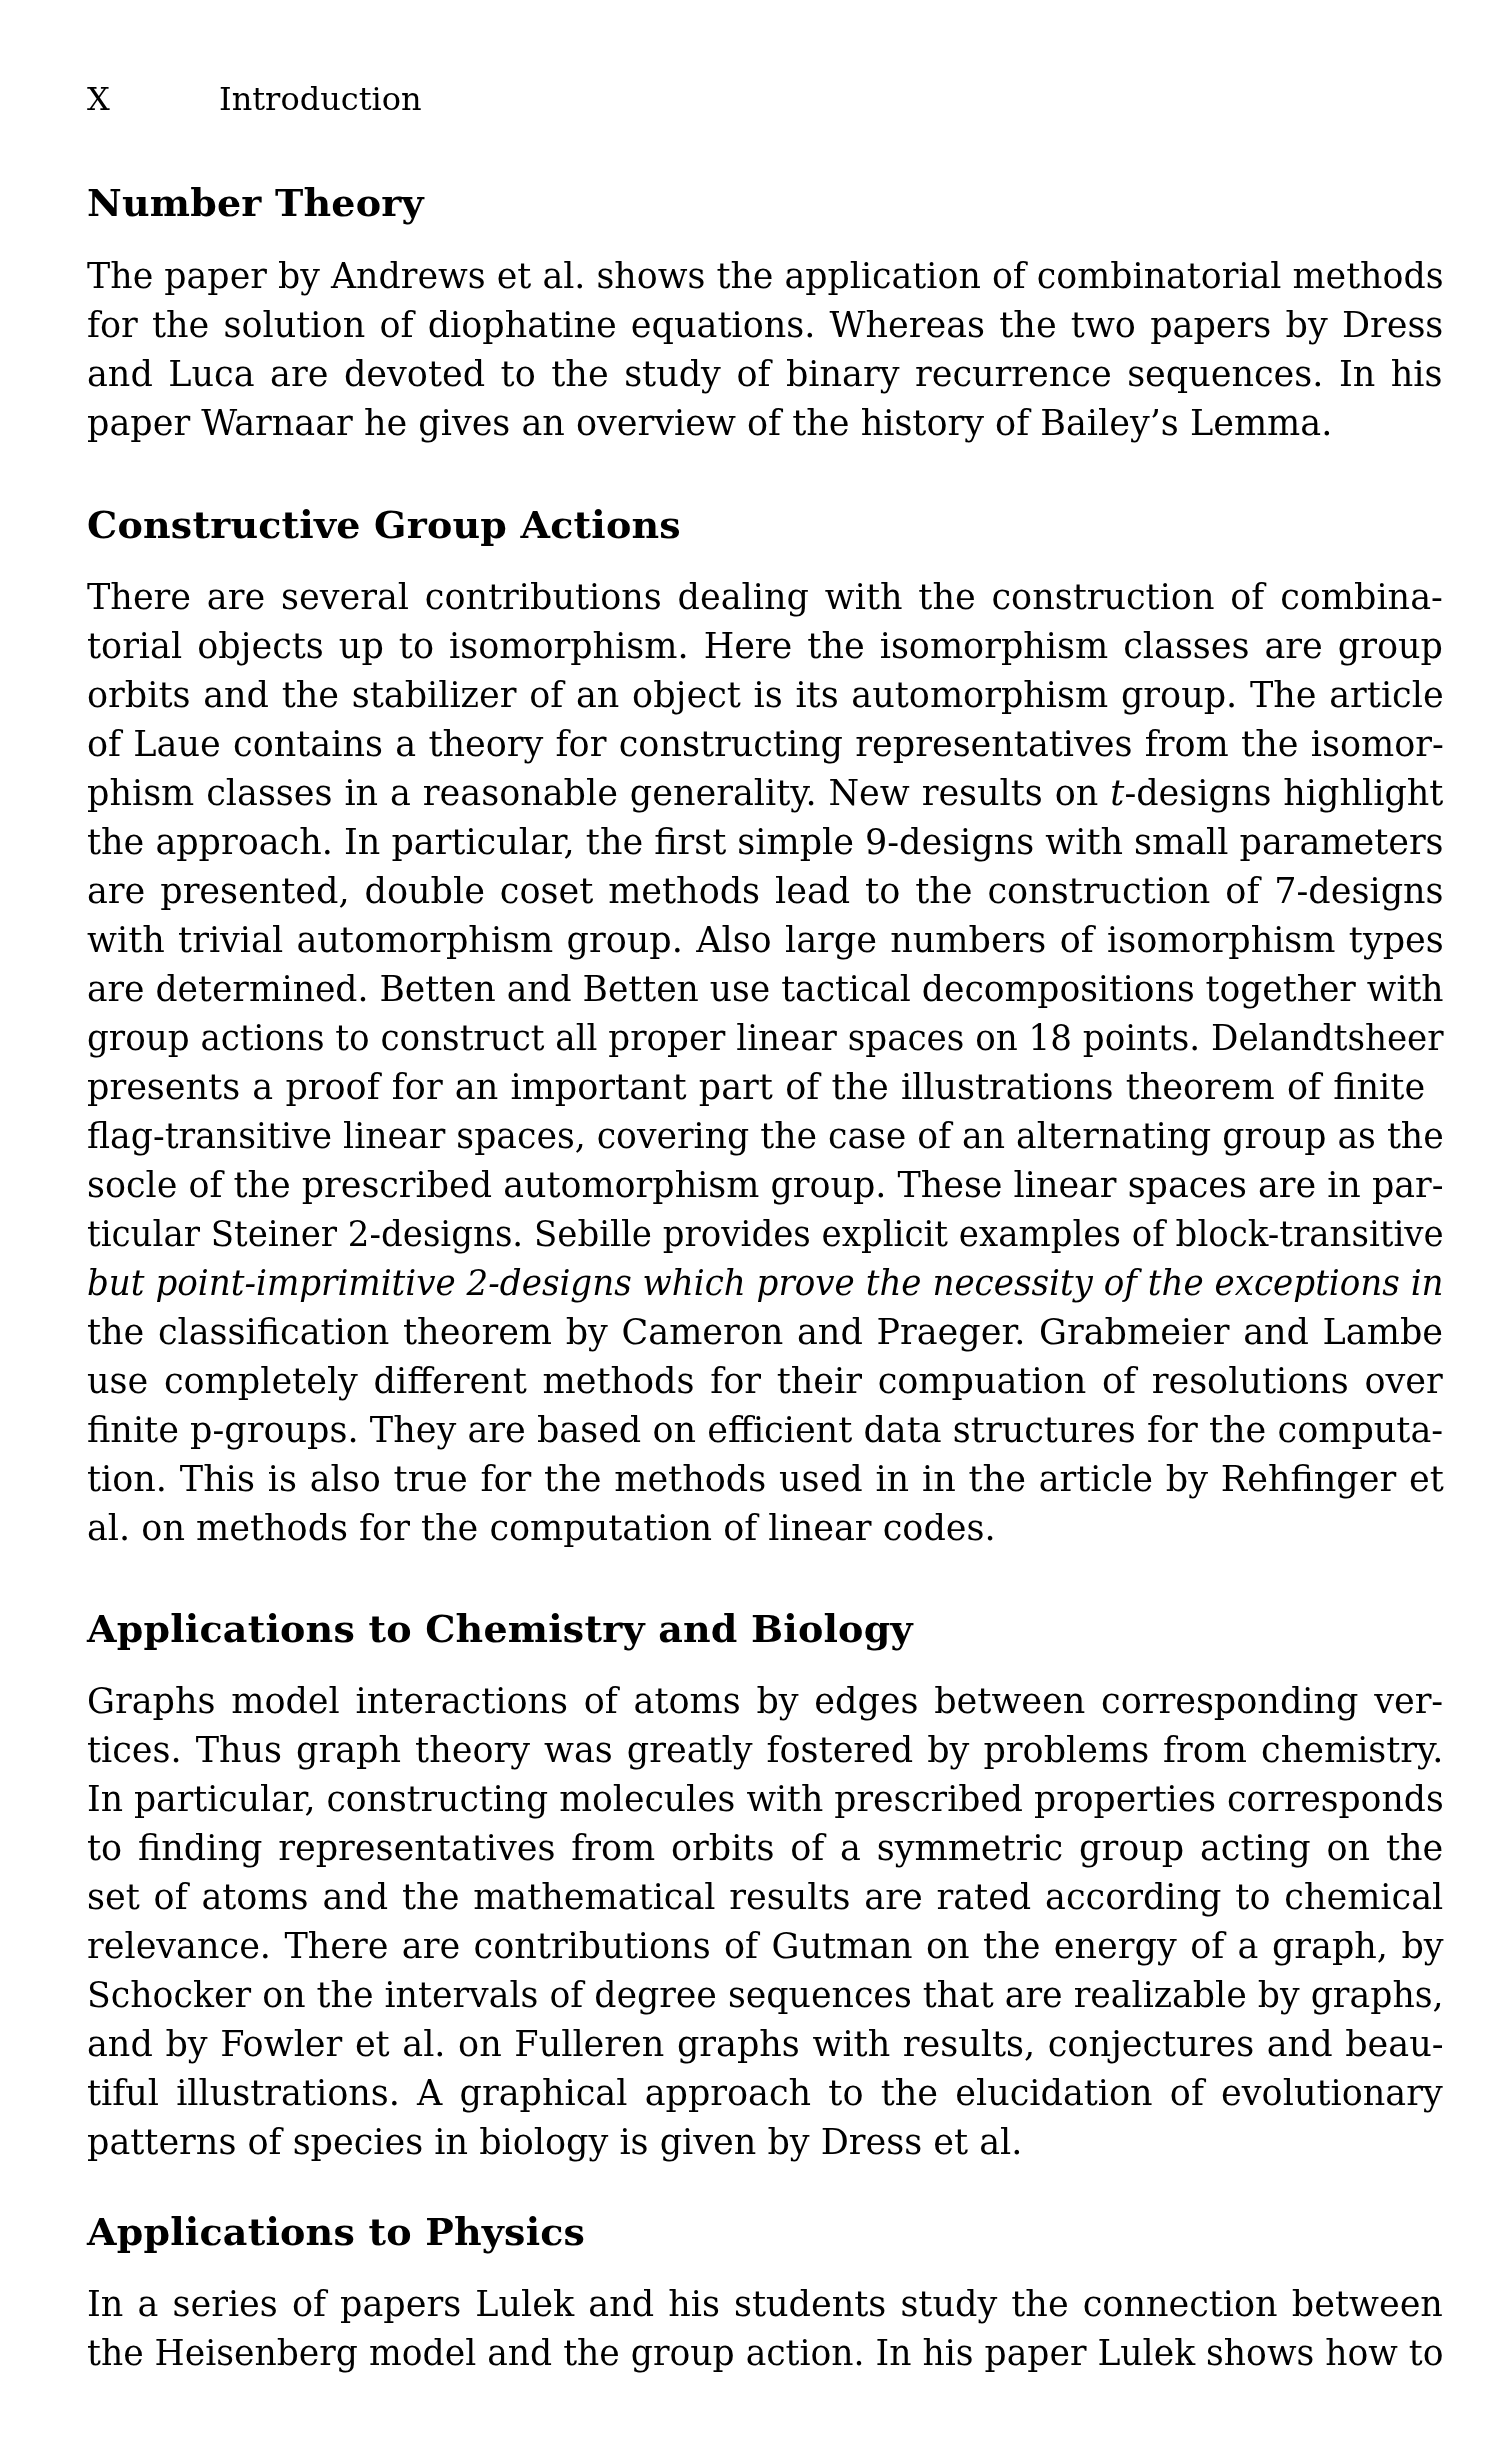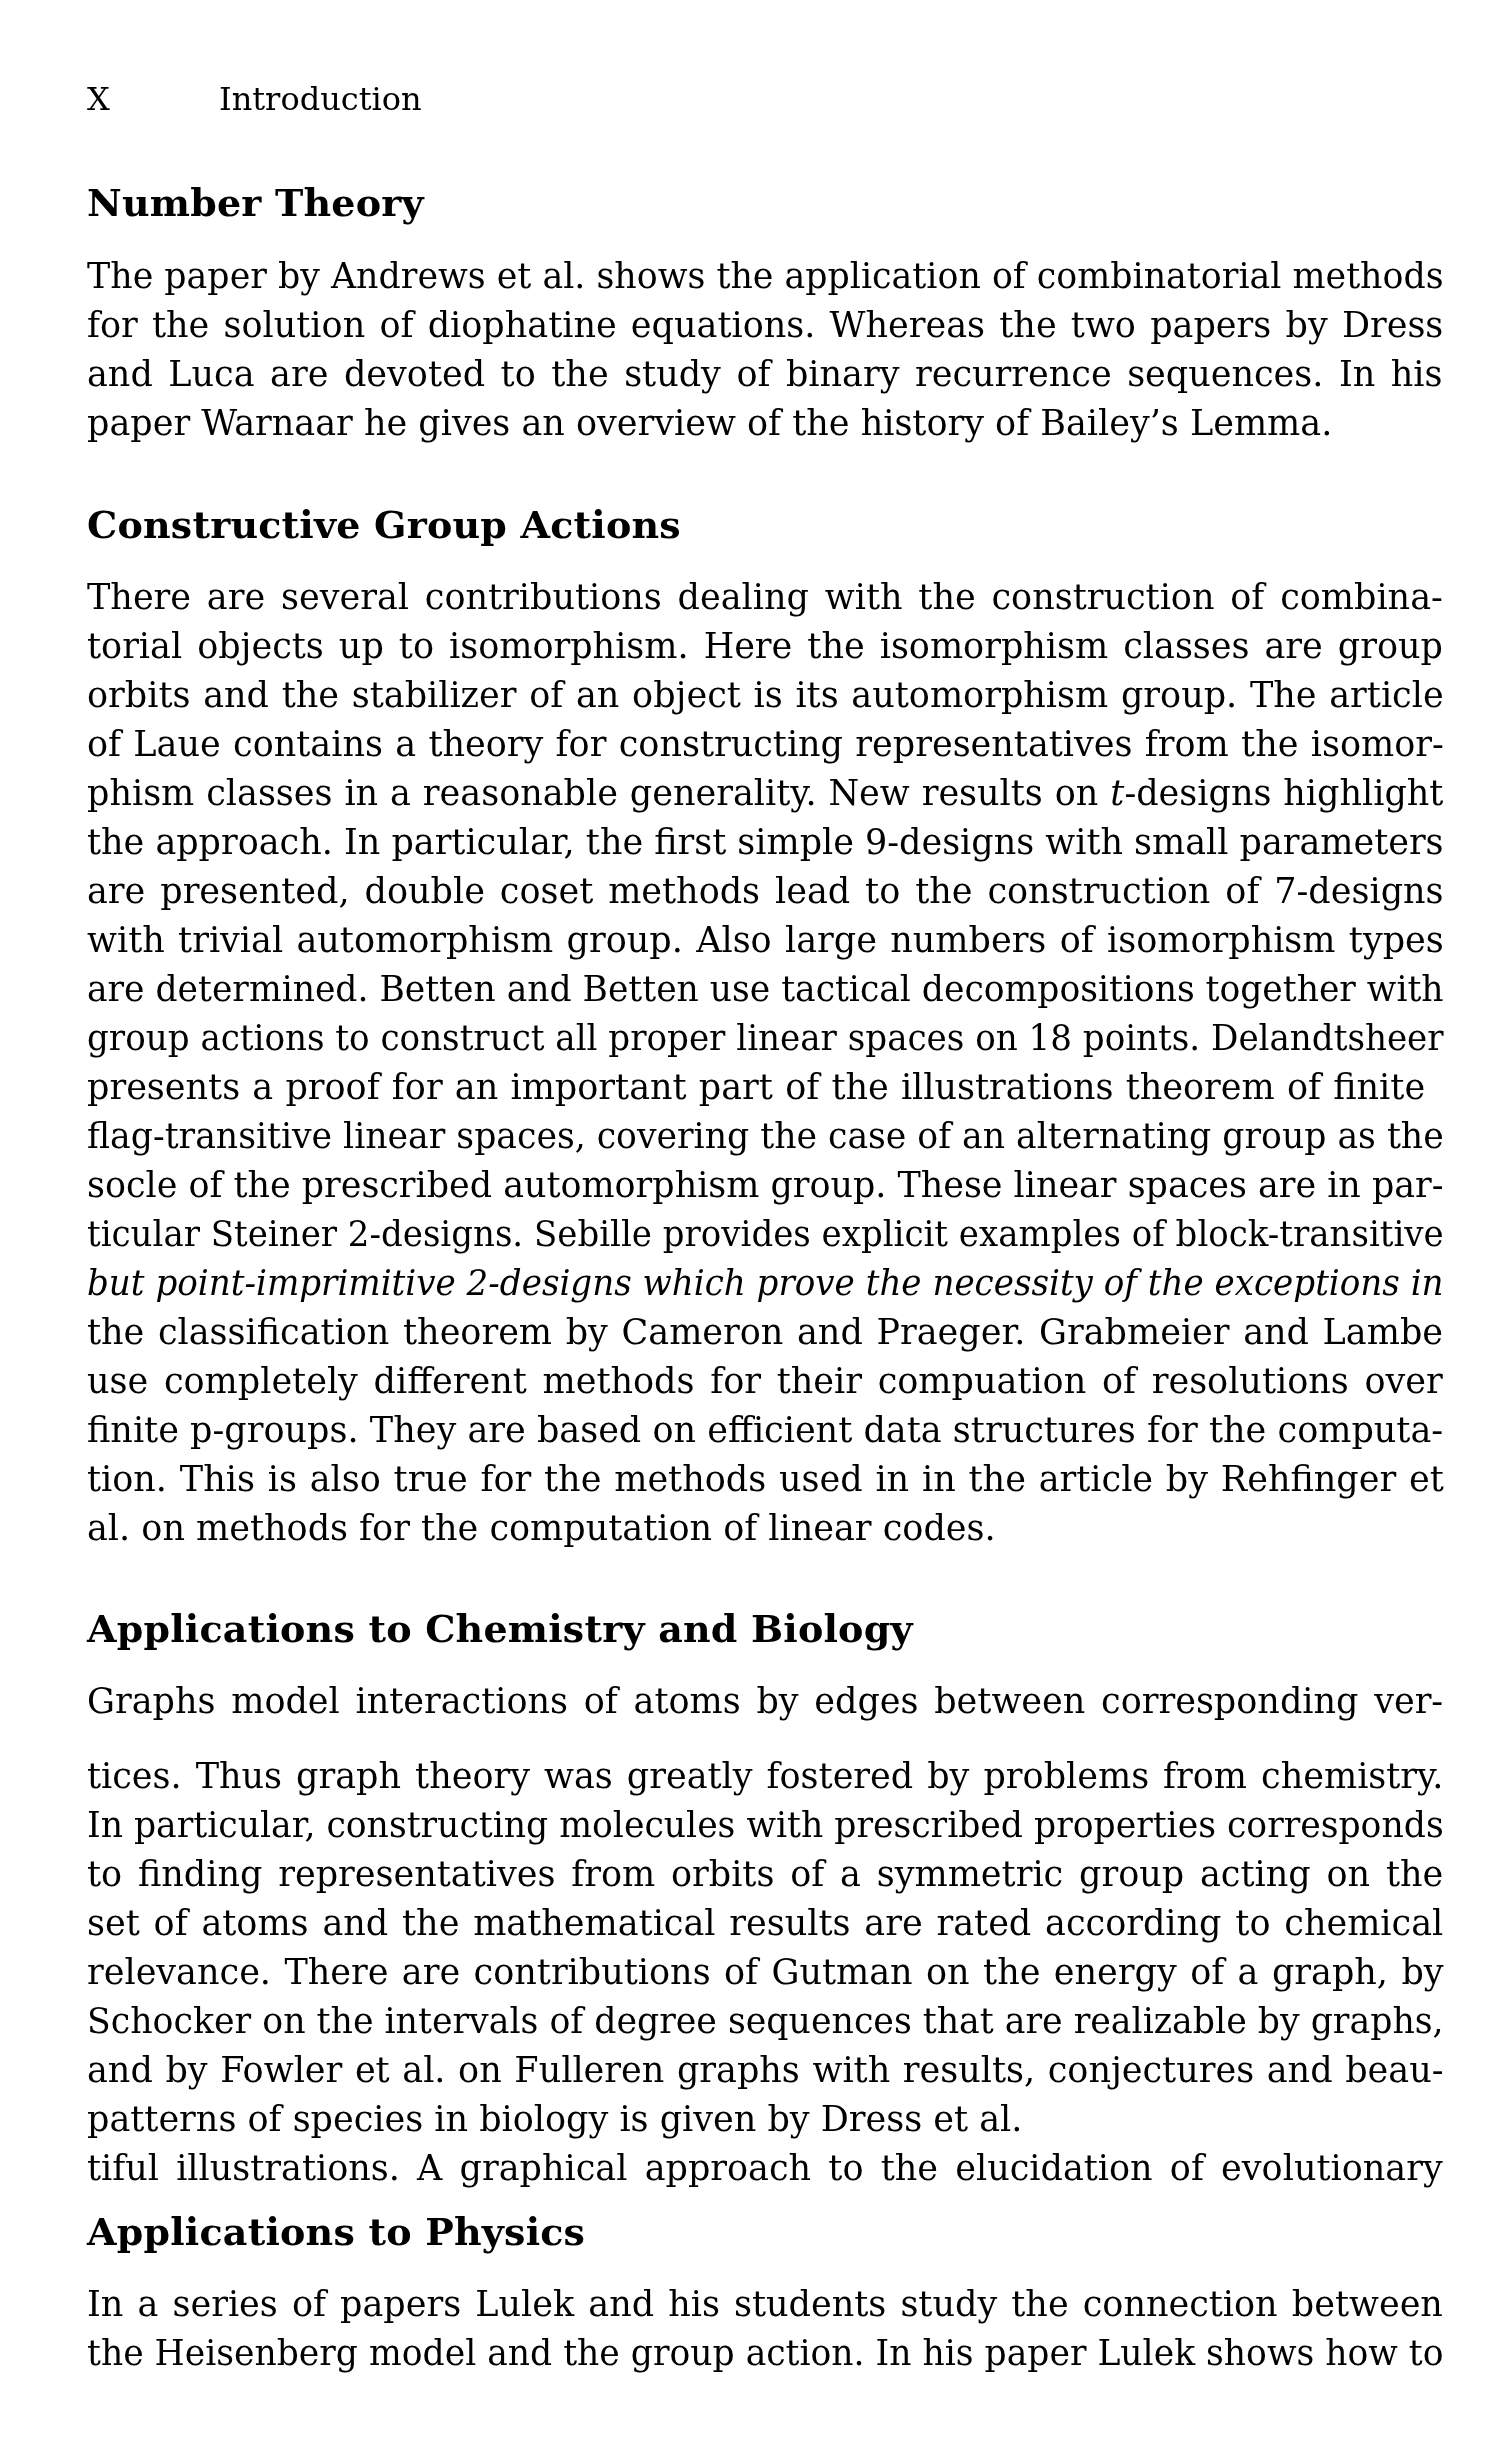--- a/index.html
+++ b/index.html
@@ -107,29 +107,29 @@
       <span class="line" style="word-spacing: 2.5px; text-align-last: left; text-align: left;">the classification theorem by Cameron and Praeger. Grabmeier and Lambe</span>
       <span class="line" style="word-spacing: 4.6px; text-align-last: left; text-align: left;">use completely different methods for their compuation of resolutions over</span>
       <span class="line" style="word-spacing: 0.1px; text-align-last: left; text-align: left;">finite p-groups. They are based on efficient data structures for the computa-</span>
       <span class="line" style="word-spacing: 1.7px; text-align-last: left; text-align: left;">tion. This is also true for the methods used in in the article by Rehfinger et</span>
       <span class="line last">al. on methods for the computation of linear codes.</span>
     </div>
 
   <h2 class="section-heading" style="top:1605px;">Applications to Chemistry and Biology</h2>
   <div class="para" style="top:1677px;">
       <span class="line" style="word-spacing: 4.6px; text-align-last: left; text-align: left;">Graphs model interactions of atoms by edges between corresponding ver-</span>
-      <span class="line" style="word-spacing: 2.9px; text-align-last: left; text-align: left; margin-top: 26px;">tices. Thus graph theory was greatly fostered by problems from chemistry.</span>
+      <span class="line" style="word-spacing: 2.9px; text-align-last: left; text-align: left;">tices. Thus graph theory was greatly fostered by problems from chemistry.</span>
       <span class="line" style="text-align: left; text-align-last: left;"><span class="fit" style="transform: scaleX(0.9888);">In particular, constructing molecules with prescribed properties corresponds</span></span>
       <span class="line" style="word-spacing: 4.7px; text-align-last: left; text-align: left;">to finding representatives from orbits of a symmetric group acting on the</span>
       <span class="line" style="word-spacing: 2.7px; text-align-last: left; text-align: left;">set of atoms and the mathematical results are rated according to chemical</span>
       <span class="line" style="word-spacing: 2.3px; text-align-last: left; text-align: left;">relevance. There are contributions of Gutman on the energy of a graph, by</span>
       <span class="line" style="text-align: left; text-align-last: left;"><span class="fit" style="transform: scaleX(0.9924);">Schocker on the intervals of degree sequences that are realizable by graphs,</span></span>
       <span class="line" style="word-spacing: 1.5px; text-align-last: left; text-align: left;">and by Fowler et al. on Fulleren graphs with results, conjectures and beau-</span>
+      <span class="line" style="word-spacing: 6.1px; text-align-last: left; text-align: left;">tiful illustrations. A graphical approach to the elucidation of evolutionary</span>
       <span class="line last">patterns of species in biology is given by Dress et al.</span>
-      <span class="line" style="word-spacing: 6.1px; text-align-last: left; text-align: left;">tiful illustrations. A graphical approach to the elucidation of evolutionary</span>
     </div>
 
   <h2 class="section-heading" style="top:2208px;">Applications to Physics</h2>
   <div class="para" style="top:2280px;">
       <span class="line" style="word-spacing: 3px; text-align-last: left; text-align: left;">In a series of papers Lulek and his students study the connection between</span>
       <span class="line last" style="text-align: left; text-align-last: left;"><span class="fit" style="transform: scaleX(0.9877);">the Heisenberg model and the group action. In his paper Lulek shows how to</span></span>
     </div>
 
 </div>
 

